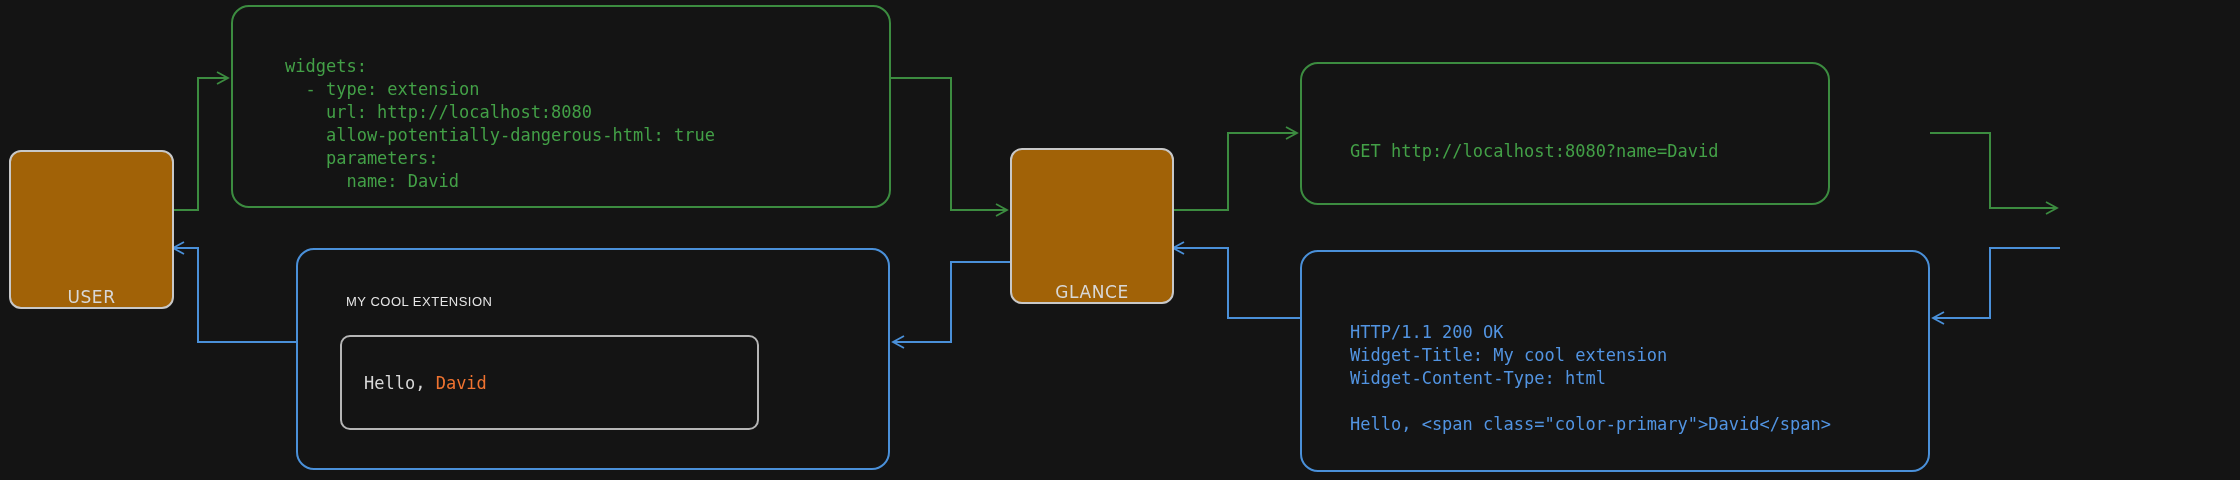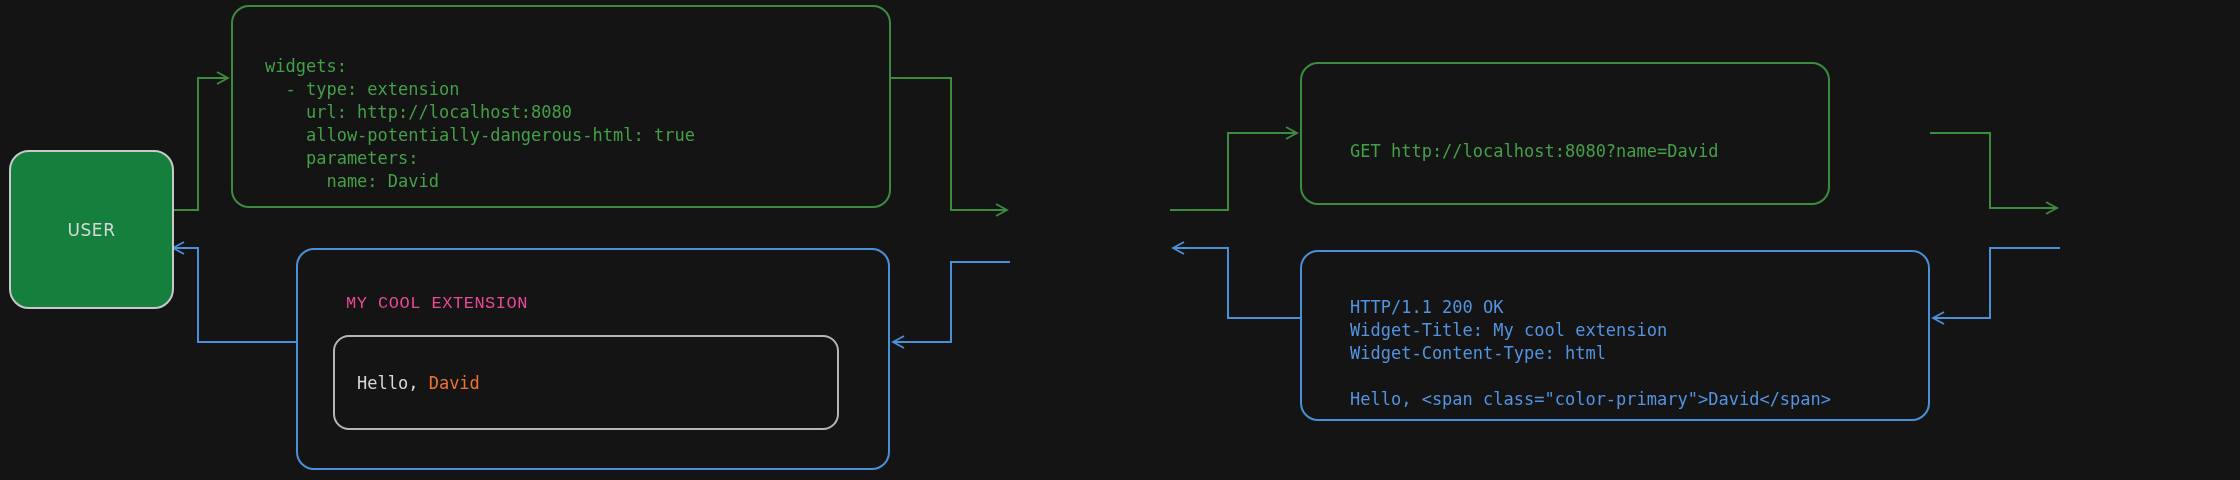--- a/index.html
+++ b/index.html
@@ -1,44 +1,44 @@
 <!DOCTYPE html>
 <html><head>
 <meta charset="utf-8">
 <style>
   html,body{margin:0;padding:0;background:#141414;}
   body{width:2240px;height:480px;overflow:hidden;
        font-family:"DejaVu Sans Mono","Liberation Mono",monospace;}
   #canvas{position:relative;width:2240px;height:480px;background:#141414;}
   #wires{position:absolute;left:0;top:0;width:2240px;height:480px;pointer-events:none;}
 
-  .node{position:absolute;border:2px solid #c8c8c8;border-radius:20px;
-        display:flex;align-items:center;justify-content:center;
+  .node{position:absolute;border:2px solid #c8c8c8;border-radius:12px;
+        display:flex;align-items:flex-end;justify-content:center;
         color:#d8d8d8;font-size:17px;letter-spacing:.6px;
-        font-family:"DejaVu Sans","Liberation Sans",sans-serif;background:#15803d;}
+        font-family:"DejaVu Sans","Liberation Sans",sans-serif;background:#a16207;}
 
   .codebox{position:absolute;border-radius:18px;border:2px solid;
            box-sizing:border-box;background:#141414;}
   .codebox.green{border-color:#3c8c40;}
   .codebox.blue{border-color:#4a90d9;}
 
   .code{white-space:pre;font-size:17px;line-height:23px;
         font-family:"DejaVu Sans Mono","Liberation Mono",monospace;}
   .code.green{color:#43a047;}
   .code.blue{color:#5294e2;}
 
-  .yaml-inner{position:absolute;left:32px;top:32px;margin-top:16px;}
+  .yaml-inner{position:absolute;left:52px;top:32px;margin-top:16px;}
   .get-inner{position:absolute;left:48px;top:50%;transform:translateY(-50%);}
   .http-inner{position:absolute;left:48px;top:50%;transform:translateY(-50%);}
 
-  .widget-title{position:absolute;left:48px;top:44px;color:#ec4899;
-                font-size:17px;letter-spacing:.5px;
-                font-family:Liberation Mono, monospace;}
-  .widget-card{position:absolute;left:35px;top:85px;width:506px;height:95px;
-               border:2px solid #b6b6b6;border-radius:16px;box-sizing:border-box;
+  .widget-title{position:absolute;left:48px;top:44px;color:#e5e5e5;
+                font-size:13px;letter-spacing:.5px;
+                font-family:Liberation Sans, sans-serif;}
+  .widget-card{position:absolute;left:42px;top:85px;width:419px;height:95px;
+               border:2px solid #b6b6b6;border-radius:10px;box-sizing:border-box;
                display:flex;align-items:center;}
   .widget-card-text{padding-left:22px;font-size:17px;color:#d8d8d8;
                     font-family:"DejaVu Sans Mono","Liberation Mono",monospace;}
   .accent{color:#ef7330;}
 </style>
 </head>
 <body>
 
 <div id="canvas">
 
@@ -68,36 +68,39 @@
       <path d="M1010,262 L951,262 L951,342 L894,342" stroke="#4a90d9" marker-end="url(#ab)"></path>
 
       <path d="M296,342 L198,342 L198,248 L174,248" stroke="#4a90d9" marker-end="url(#ab)"></path>
     </g>
   </svg>
 
   <div class="node" style="left:9px;top:150px;width:161px;height:155px;">
     <span>USER</span>
   </div>
 
+  <div class="node" style="left:1010px;top:148px;width:160px;height:152px;">
+    <span>GLANCE</span>
+  </div>
 
 
   <div class="codebox green" style="left:231px;top:5px;width:660px;height:203px;">
     <pre class="code green yaml-inner">widgets:
   - type: extension
     url: http://localhost:8080
     allow-potentially-dangerous-html: true
     parameters:
       name: David</pre>
   </div>
 
   <div class="codebox green" style="left:1300px;top:62px;width:530px;height:143px;">
     <pre class="code green get-inner">GET http://localhost:8080?name=David</pre>
   </div>
 
-  <div class="codebox blue" style="left:1300px;top:250px;width:630px;height:171px;">
+  <div class="codebox blue" style="left:1300px;top:250px;width:630px;height:222px;">
     <pre class="code blue http-inner">HTTP/1.1 200 OK
 Widget-Title: My cool extension
 Widget-Content-Type: html
 
 Hello, &lt;span class="color-primary"&gt;David&lt;/span&gt;</pre>
   </div>
 
   <div class="codebox blue" style="left:296px;top:248px;width:594px;height:222px;">
     <div class="widget-title">MY COOL EXTENSION</div>
     <div class="widget-card">

